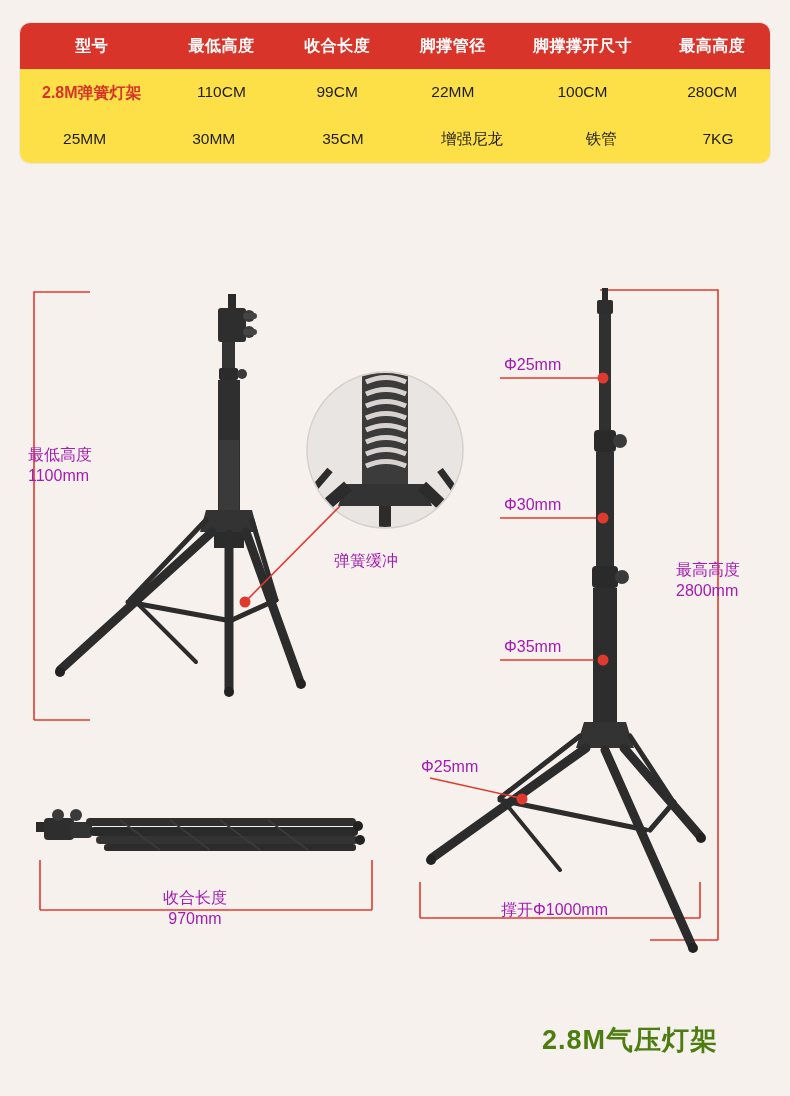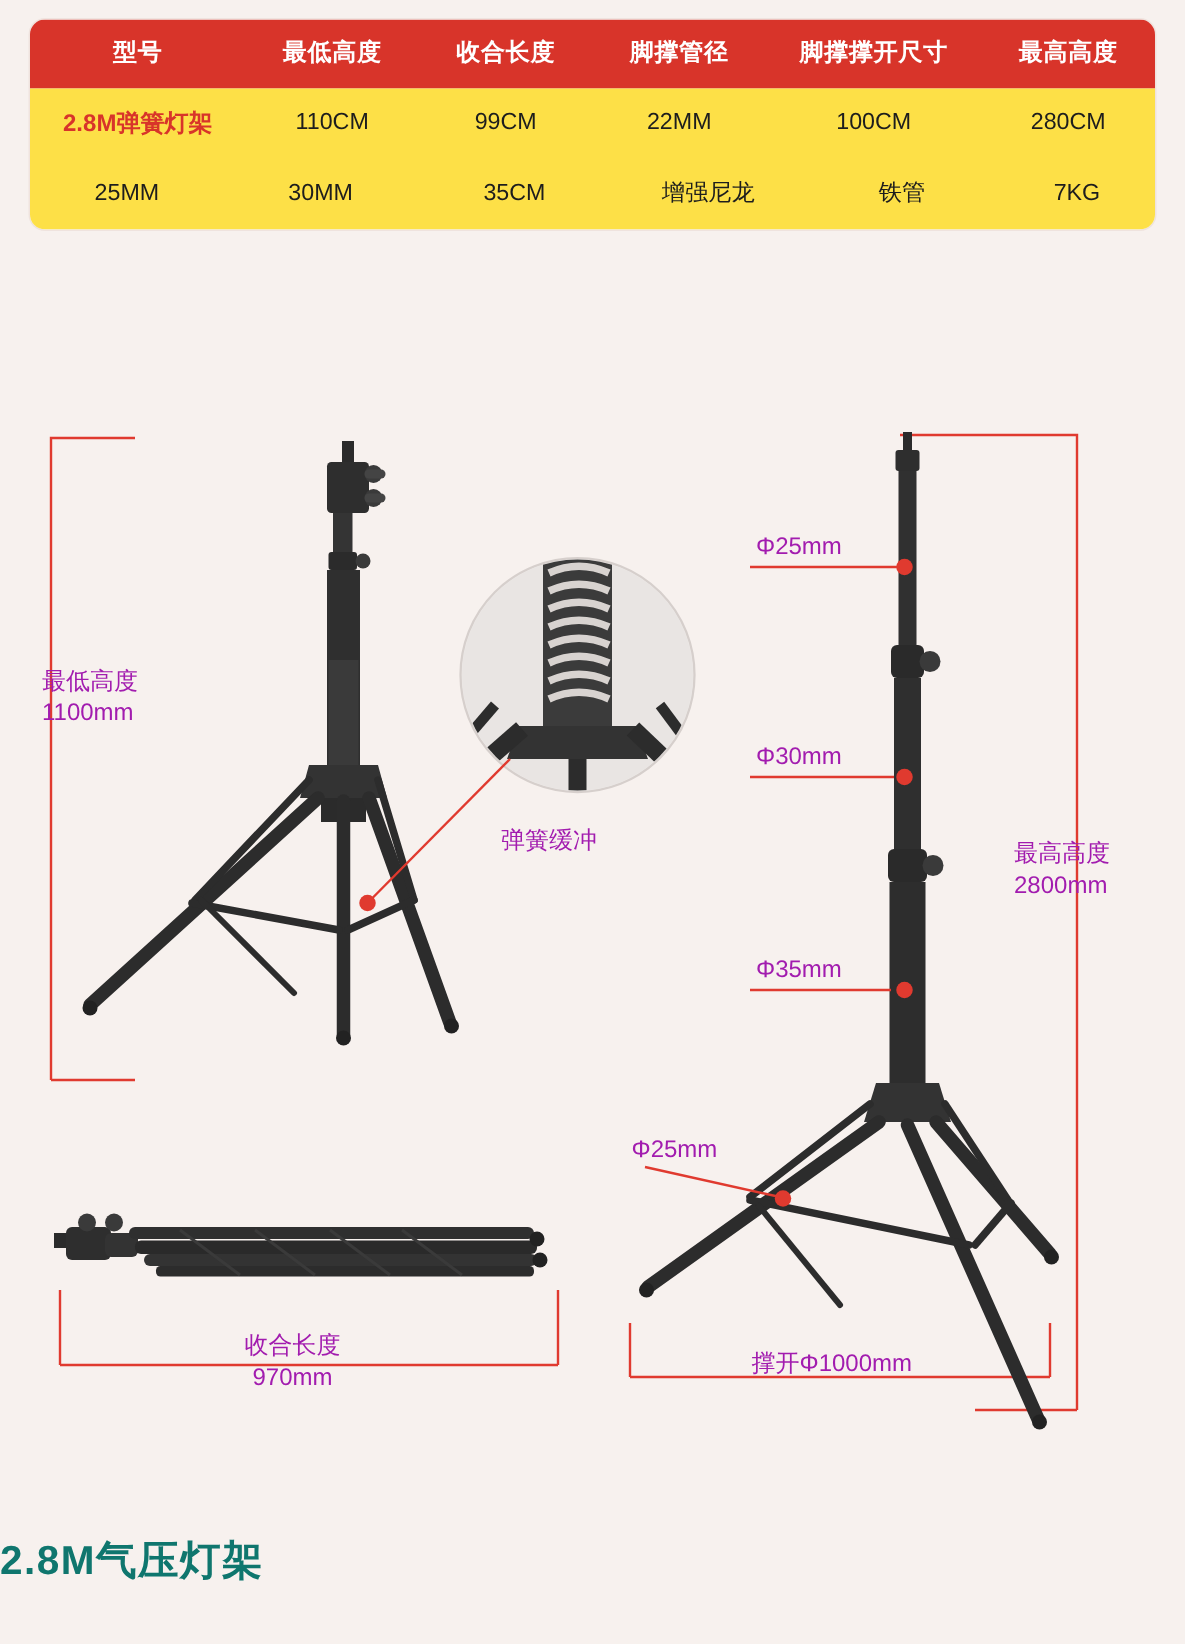--- a/index.html
+++ b/index.html
@@ -13,21 +13,21 @@
     font-family: "Liberation Sans", "DejaVu Sans", sans-serif;
     color: #1d1d1d;
     position: relative;
     overflow: hidden;
   }
 
   
   .spec-table {
     position: absolute;
     left: 20px;
-    top: 13px;
+    top: 23px;
     width: 750px;
     background: #fdfbfa;
     border-radius: 10px;
     overflow: hidden;
     box-shadow: 0 0 0 1px #efe3de;
   }
   .row {
     display: flex;
     width: 100%;
   }
@@ -85,25 +85,25 @@
     line-height: 1.3;
     white-space: nowrap;
   }
 
   
   .footer-title {
     position: absolute;
     left: 0;
     top: 1022px;
     width: 718px;
-    text-align: left;
+    text-align: right;
     font-size: 27px;
     font-weight: bold;
     letter-spacing: 1px;
-    color: #0f766e;
+    color: #4d7c0f;
   }
 </style>
 </head>
 <body>
 
 <div class="spec-table">
 
   <div class="row header">
     <div class="cell wide">型号</div>
     <div class="cell">最低高度</div>

